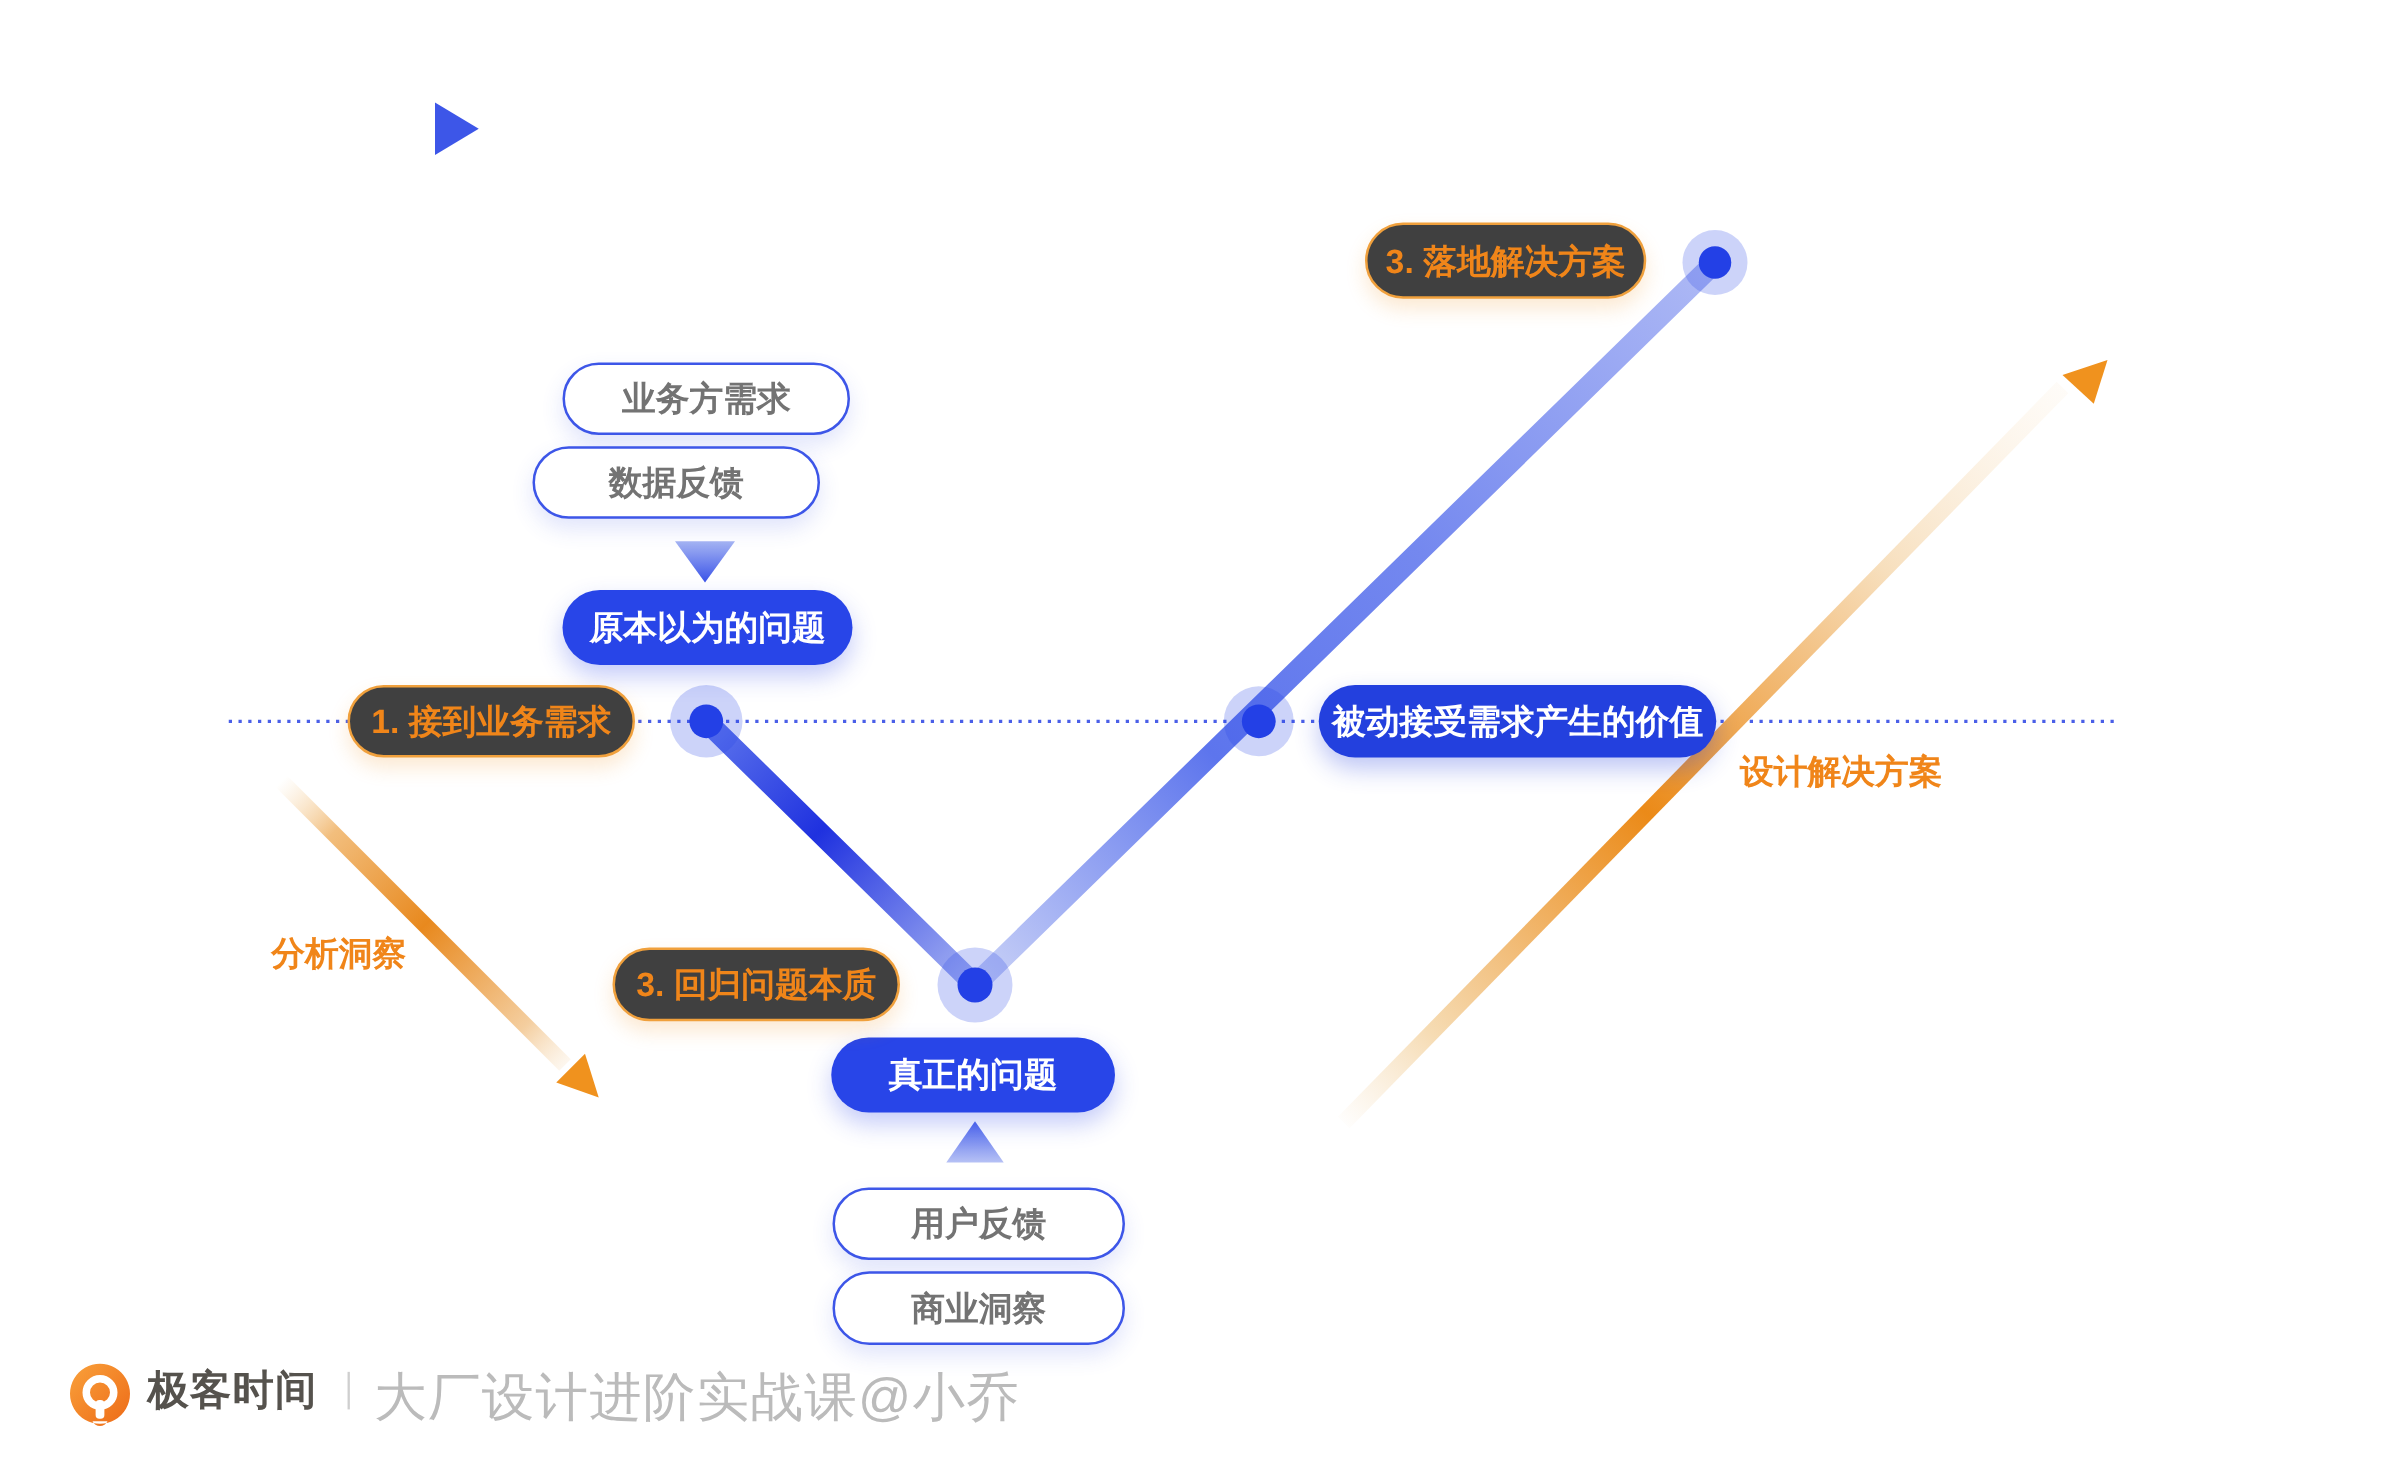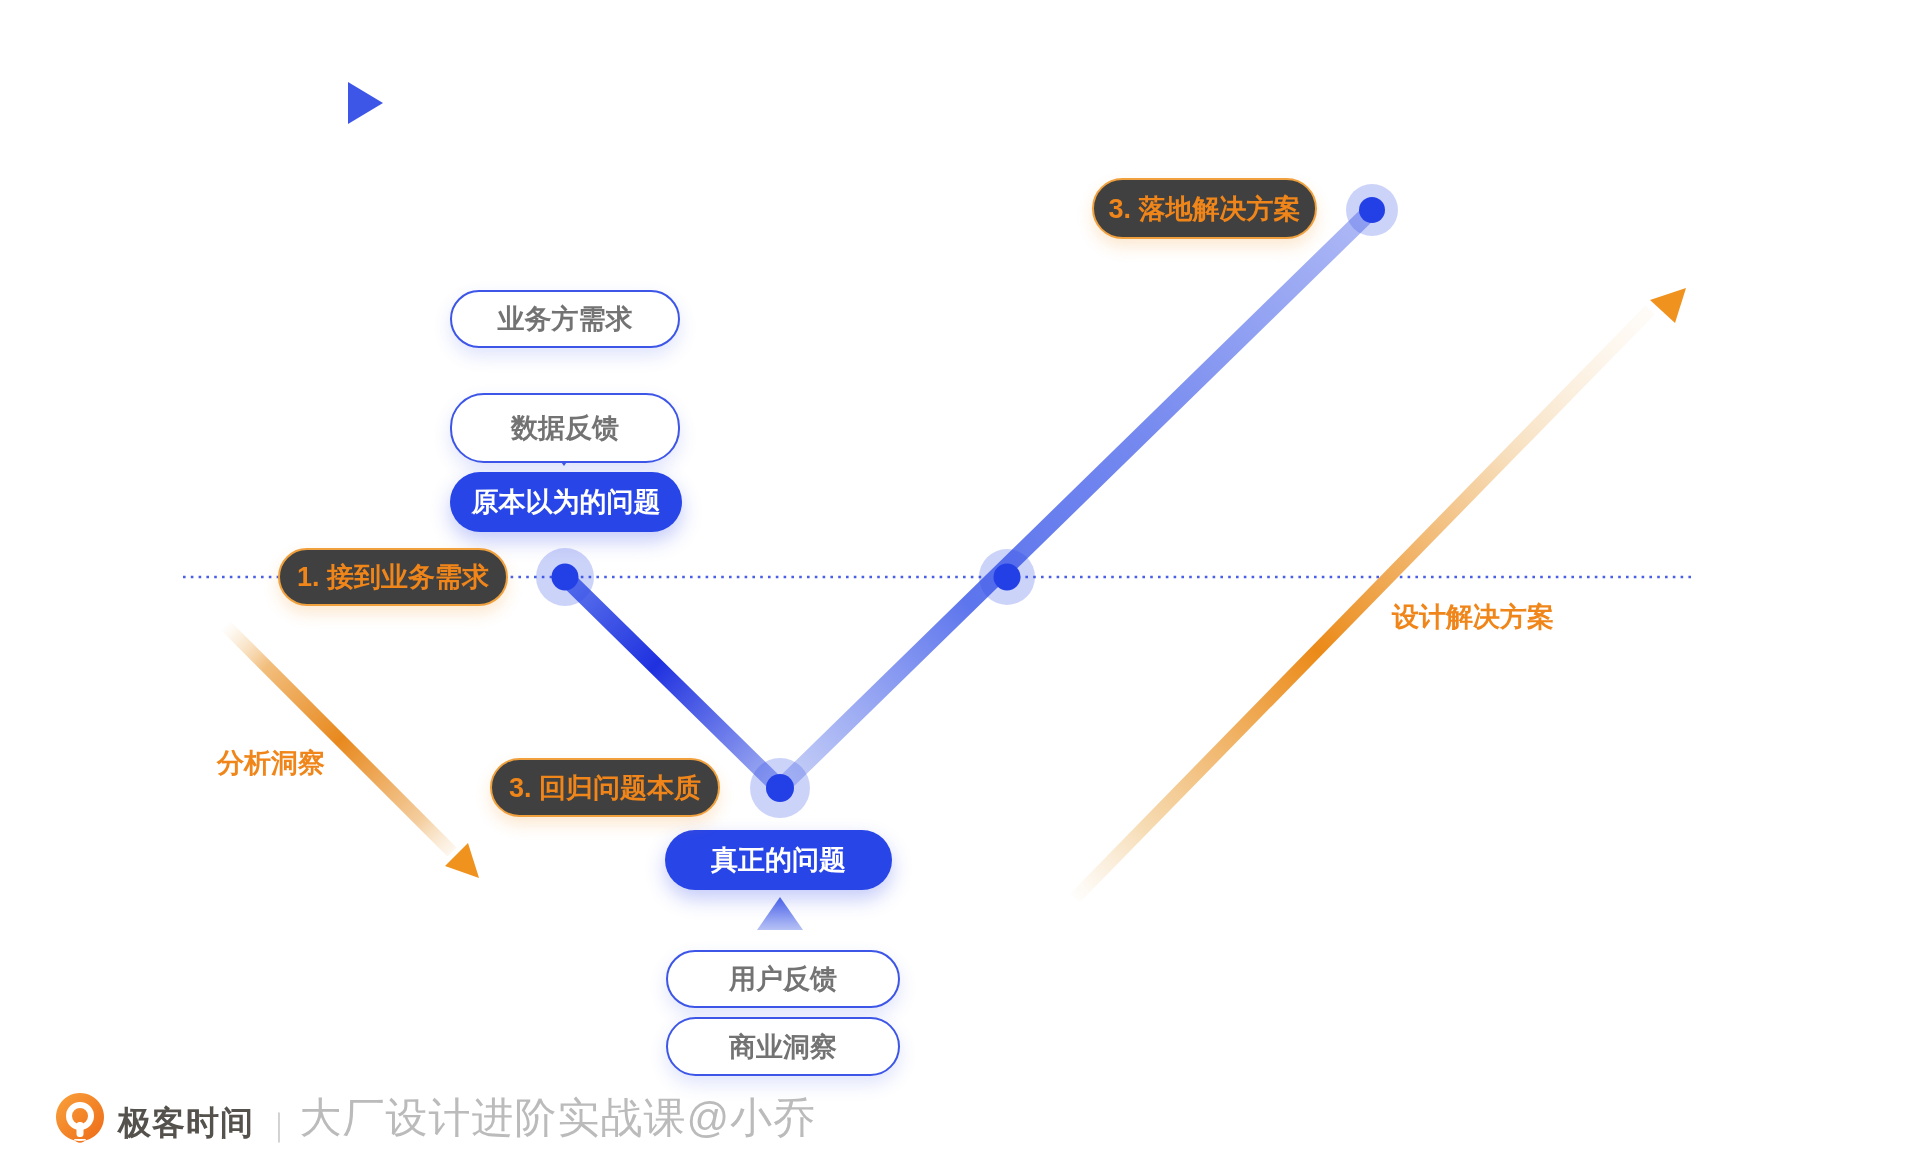--- a/index.html
+++ b/index.html
@@ -21,21 +21,21 @@
         box-shadow:0 8px 18px rgba(61,86,232,0.16);}
   .pill-blue-fill{background:#2845E8;color:#fff;box-shadow:0 9px 20px rgba(43,70,232,0.28);}
   .pill-blue-fill-dark{background:#2340DE;color:#fff;box-shadow:0 9px 20px rgba(35,64,222,0.30);}
   .pill-orange{background:#404040;border:2.5px solid #F0A03C;color:#F08519;
         box-shadow:0 8px 16px rgba(240,146,30,0.20);}
 
   
   .annotation{position:absolute;font-size:27px;font-weight:bold;color:#F08519;white-space:nowrap;}
 
   
-  .footer{position:absolute;left:54px;top:1090px;display:flex;align-items:flex-end;}
+  .footer{position:absolute;left:54px;top:1090px;display:flex;align-items:flex-start;}
   .logo{width:52px;height:54px;margin-right:12px;}
   .brand{font-size:33px;font-weight:bold;color:#55524D;letter-spacing:1px;}
   .sep{font-size:30px;color:#CFCFCF;margin:0 6px 0 10px;}
   .course{font-size:42px;color:#BBBBBB;letter-spacing:1px;}
 </style>
 </head>
 <body>
 
 <div class="canvas">
 
@@ -96,26 +96,27 @@
     <circle cx="1007" cy="577" r="28" fill="#2B46E8" opacity="0.24"></circle>
     <circle cx="1007" cy="577" r="13.5" fill="#2340E6"></circle>
     <circle cx="1372" cy="210" r="26" fill="#2B46E8" opacity="0.24"></circle>
     <circle cx="1372" cy="210" r="13" fill="#2340E6"></circle>
 
     <polygon points="540,433 588,433 564,466" fill="url(#gradDown)"></polygon>
     <polygon points="780,897 757,930 803,930" fill="url(#gradUp)"></polygon>
   </svg>
 
   <div class="pill pill-blue-outline" style="left:450px;top:290px;width:230px;height:58px;">业务方需求</div>
-  <div class="pill pill-blue-outline" style="left:450px;top:357px;width:230px;height:70px;margin-top:36px;">数据反馈</div>
+  <div class="pill pill-blue-outline" style="left:426px;top:357px;width:230px;height:58px;">数据反馈</div>
   <div class="pill pill-blue-outline" style="left:666px;top:950px;width:234px;height:58px;">用户反馈</div>
   <div class="pill pill-blue-outline" style="left:666px;top:1017px;width:234px;height:59px;">商业洞察</div>
 
   <div class="pill pill-blue-fill" style="left:450px;top:472px;width:232px;height:60px;">原本以为的问题</div>
   <div class="pill pill-blue-fill" style="left:665px;top:830px;width:227px;height:60px;">真正的问题</div>
+  <div class="pill pill-blue-fill-dark" style="left:1055px;top:548px;width:318px;height:58px;">被动接受需求产生的价值</div>
 
   <div class="pill pill-orange" style="left:278px;top:548px;width:230px;height:58px;">1. 接到业务需求</div>
   <div class="pill pill-orange" style="left:490px;top:758px;width:230px;height:59px;">3. 回归问题本质</div>
   <div class="pill pill-orange" style="left:1092px;top:178px;width:225px;height:61px;">3. 落地解决方案</div>
 
   <div class="annotation" style="left:217px;top:745px;">分析洞察</div>
   <div class="annotation" style="left:1392px;top:599px;">设计解决方案</div>
 
   <div class="footer">
     <svg class="logo" viewBox="0 0 52 54">

